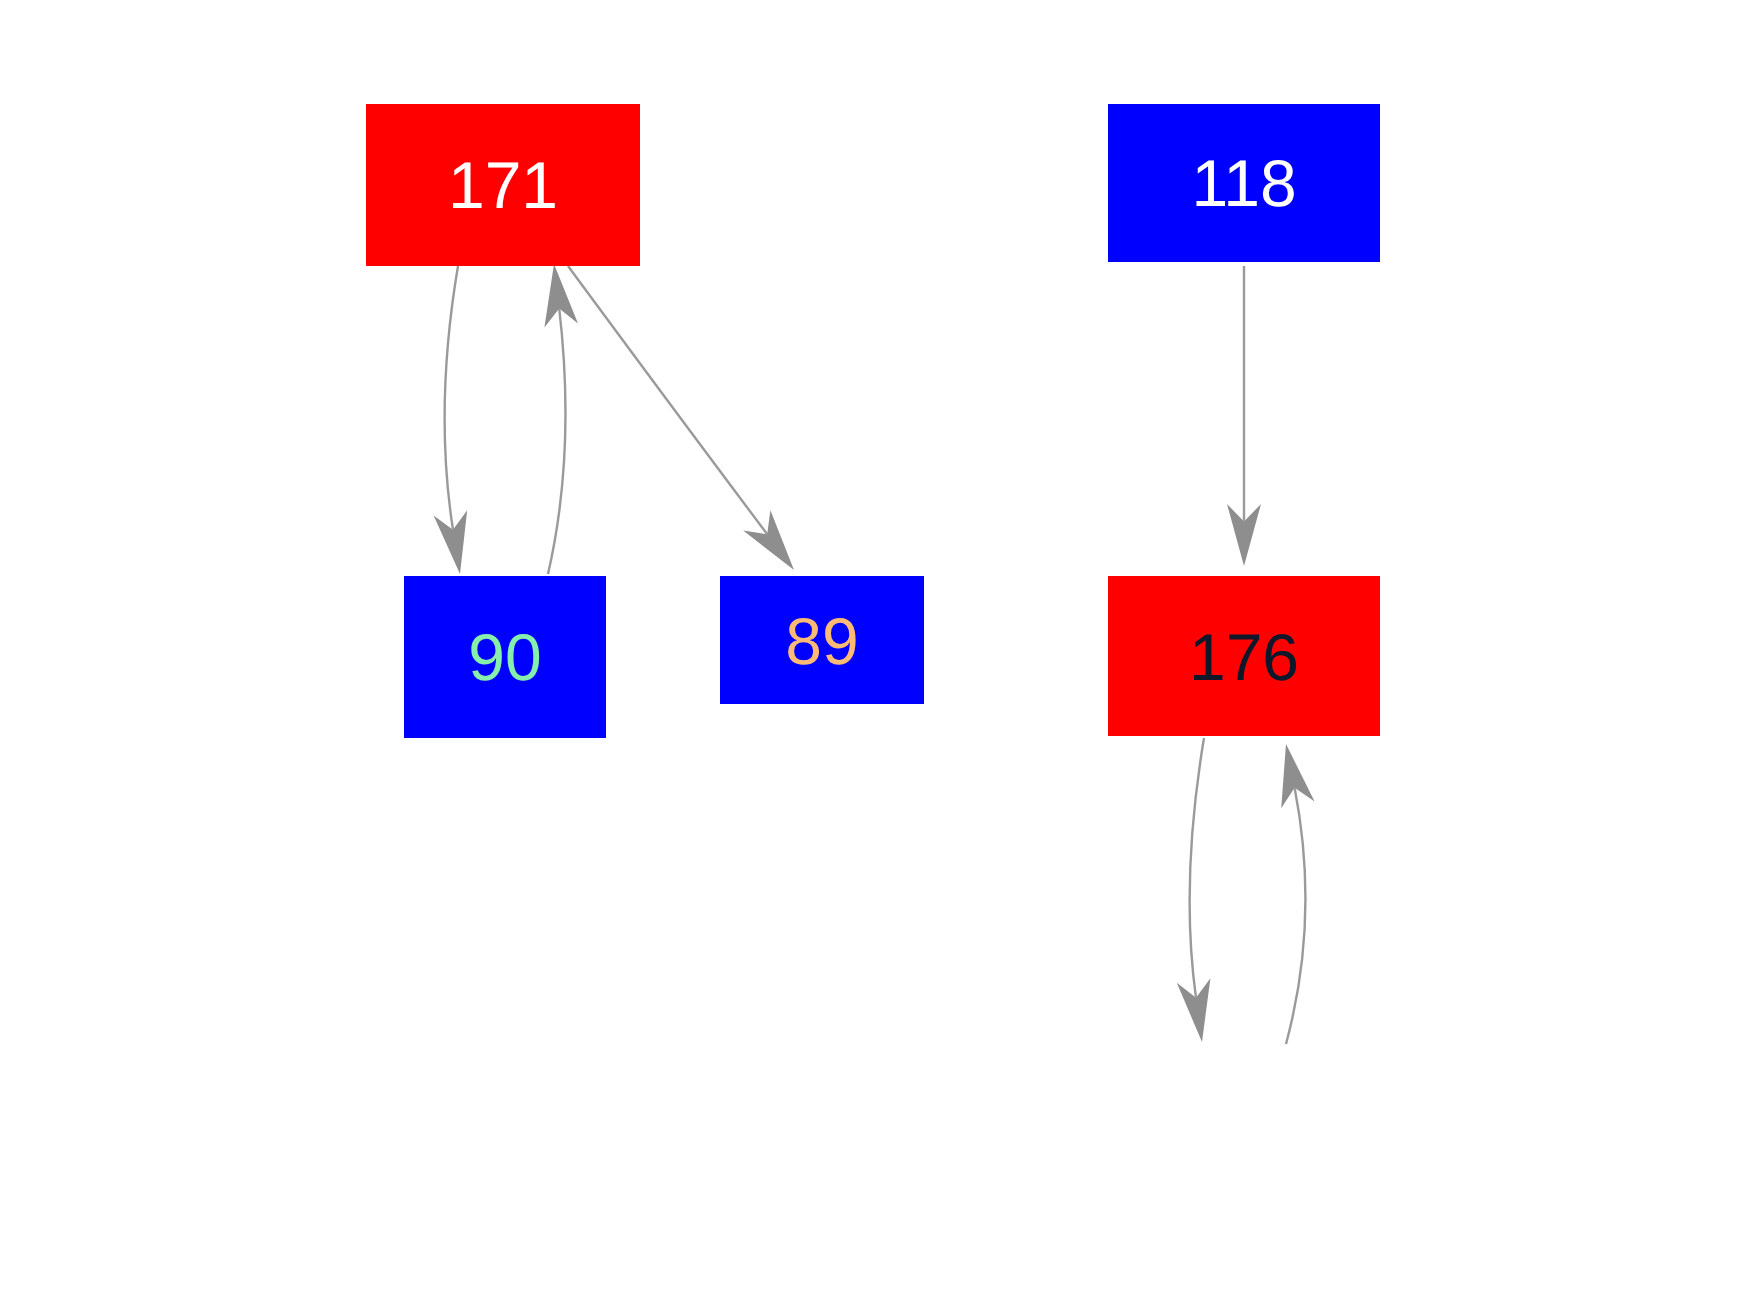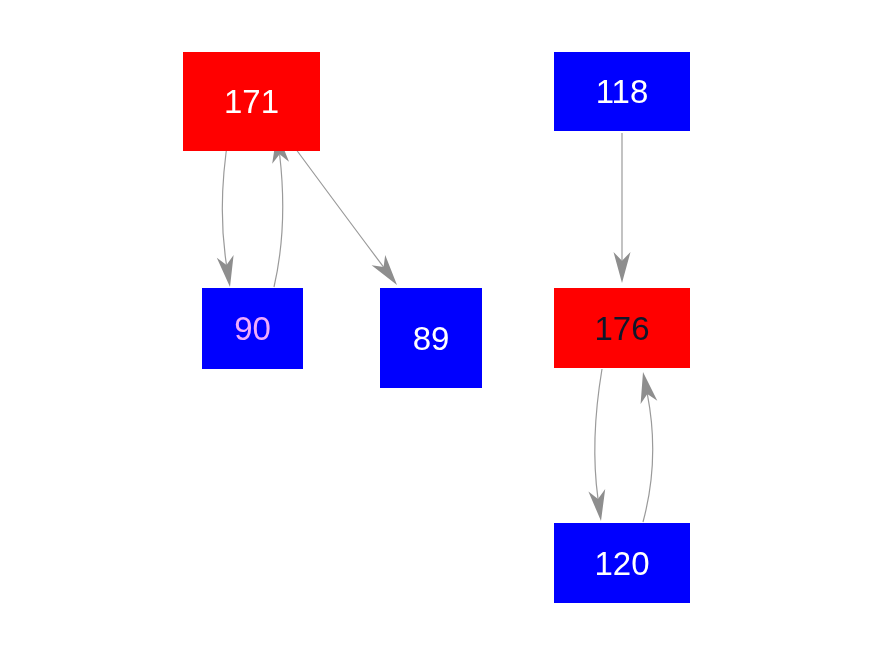--- a/index.html
+++ b/index.html
@@ -45,19 +45,18 @@
       <path d="M 284 133 Q 340 209 383.6 267.1" fill="none" stroke="#9a9a9a" stroke-width="1.2"></path>
       <polygon points="397,285 371.6,265.3 383.6,267.1 385.2,255.1" fill="#8e8e8e"></polygon>
       <path d="M 622 133 Q 622 208 622 260.7" fill="none" stroke="#9a9a9a" stroke-width="1.2"></path>
       <polygon points="622,283 613.5,252 622,260.7 630.5,252" fill="#8e8e8e"></polygon>
       <path d="M 602 369 Q 590 441 598 498.9" fill="none" stroke="#9a9a9a" stroke-width="1.2"></path>
       <polygon points="601,521 588.4,491.4 598,498.9 605.2,489.1" fill="#8e8e8e"></polygon>
       <path d="M 643 522 Q 660 459 647.3 393.9" fill="none" stroke="#9a9a9a" stroke-width="1.2"></path>
       <polygon points="643,372 657.3,400.8 647.3,393.9 640.6,404.1" fill="#8e8e8e"></polygon>
     </svg>
 
-  <div class="node" style="left: 183px; top: 52px; width: 137px; height: 99px; background: rgb(255, 0, 0); color: rgb(255, 255, 255);">171</div>
+  <div class="node" style="left: 183px; top: 52px; width: 137px; height: 81px; background: rgb(255, 0, 0); color: rgb(255, 255, 255);">171</div>
   <div class="node" style="left: 554px; top: 52px; width: 136px; height: 79px; background: rgb(0, 0, 255); color: rgb(255, 255, 255);">118</div>
-  <div class="node" style="left: 202px; top: 288px; width: 101px; height: 81px; background: rgb(0, 0, 255); color: #f0abfc;">90</div>
-  <div class="node" style="left: 380px; top: 288px; width: 102px; height: 100px; background: rgb(0, 0, 255); color: #ffffff;">89</div>
+  <div class="node" style="left: 202px; top: 288px; width: 101px; height: 81px; background: rgb(0, 0, 255); color: #86efac;">90</div>
+  <div class="node" style="left: 360px; top: 288px; width: 102px; height: 64px; background: rgb(0, 0, 255); color: #fdba74;">89</div>
   <div class="node" style="left: 554px; top: 288px; width: 136px; height: 80px; background: rgb(255, 0, 0); color: #0f172a;">176</div>
-  <div class="node" style="left: 554px; top: 523px; width: 136px; height: 80px; background: rgb(0, 0, 255); color: rgb(255, 255, 255);">120</div>
 </div>
 
 </body></html>

